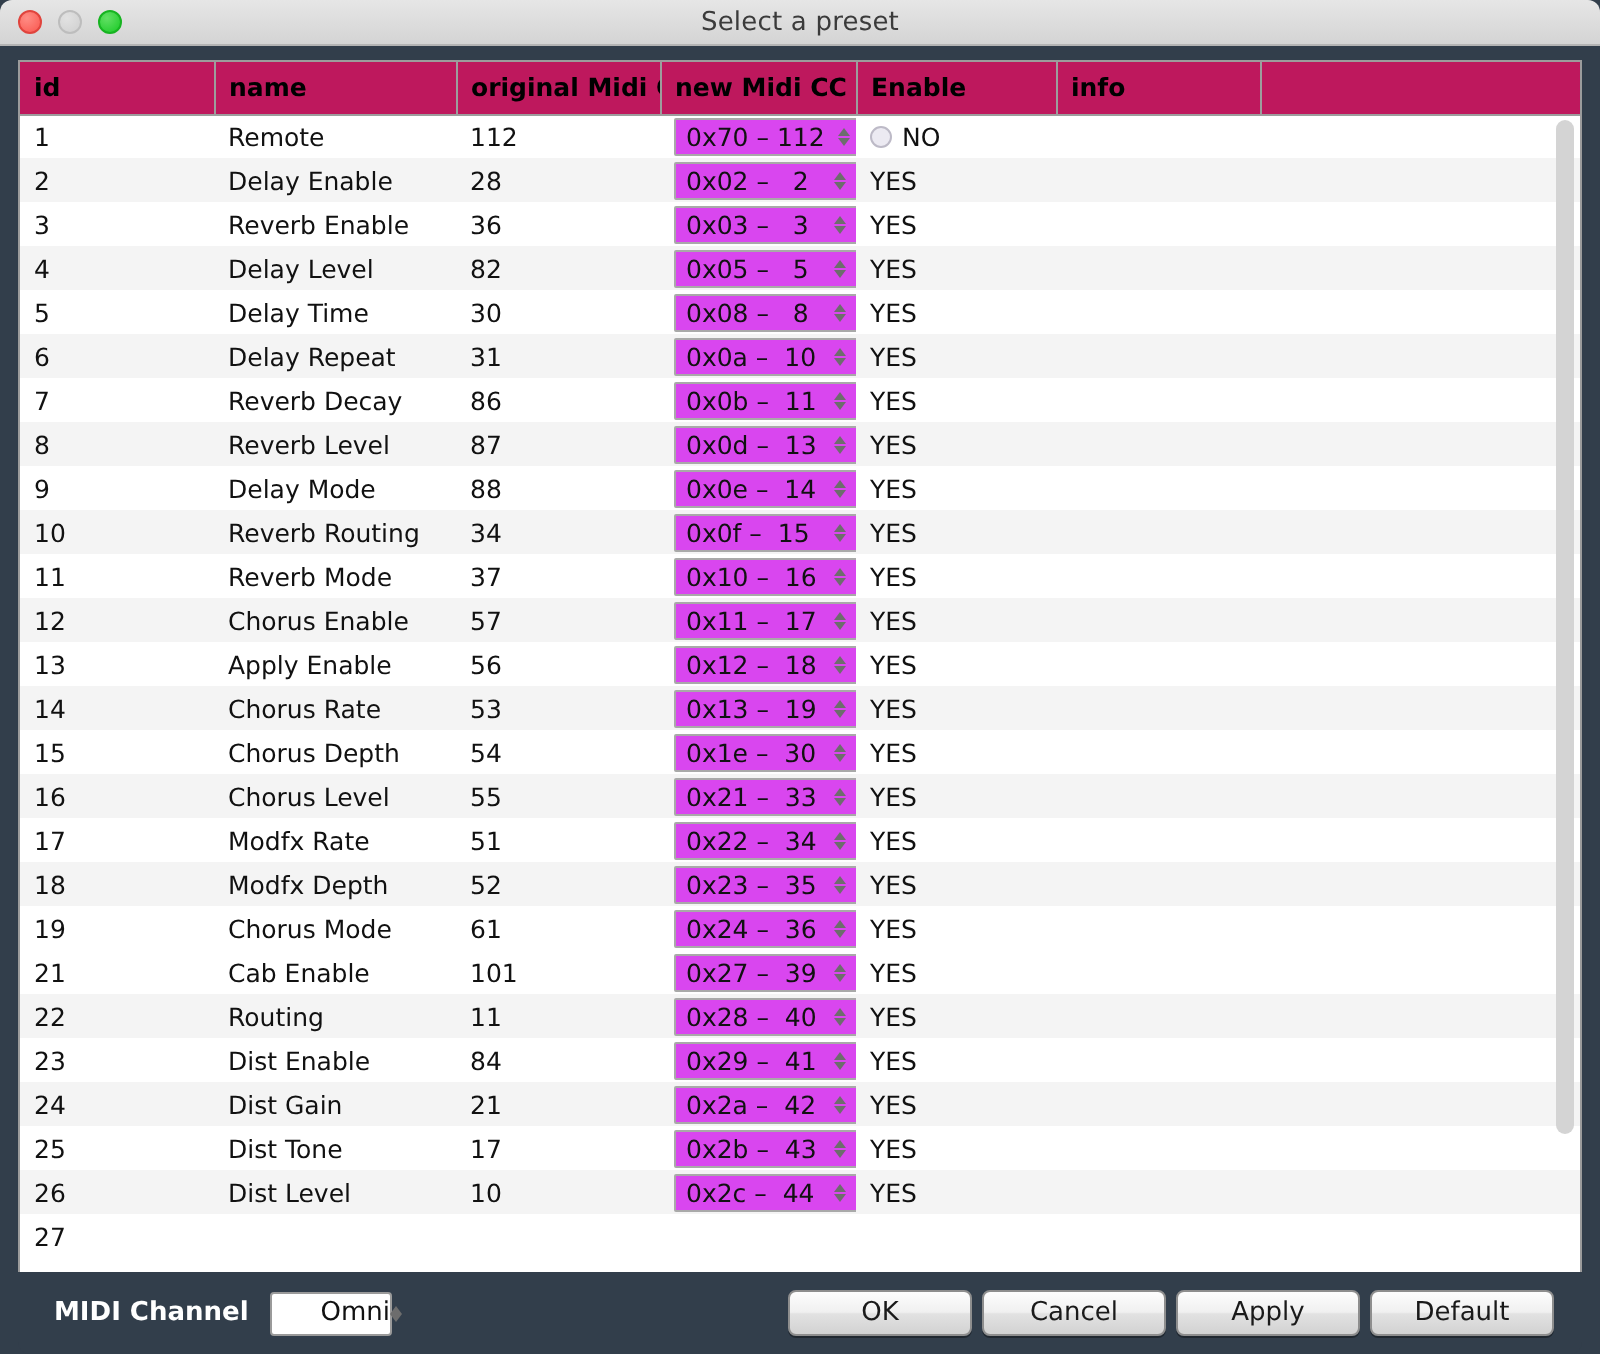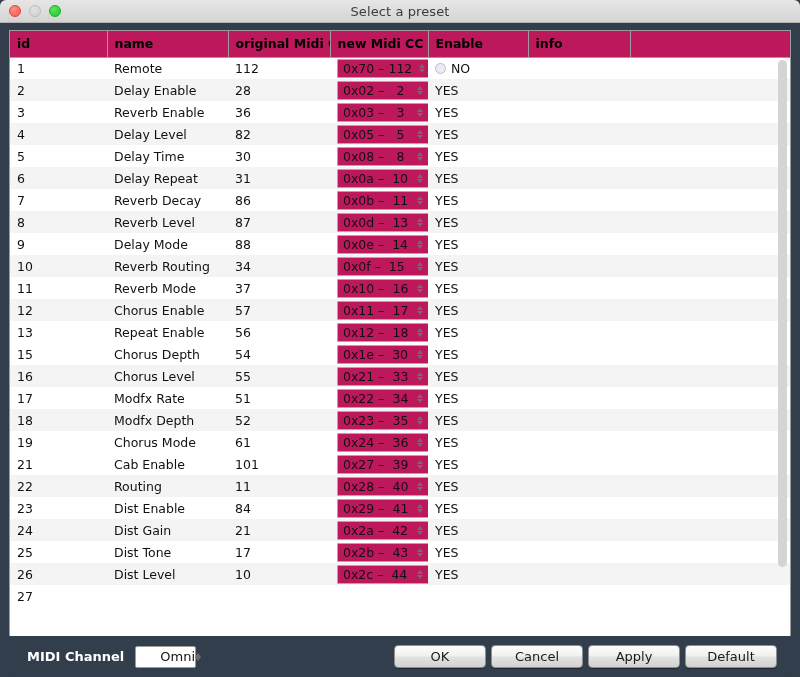--- a/index.html
+++ b/index.html
@@ -122,21 +122,21 @@
   tbody tr.odd  td { background: #ffffff; }
   tbody tr.even td { background: #f4f4f4; }
 
   
   td.cc-cell { padding: 0 3px 0 2px; }
   .spin {
     display: flex;
     align-items: center;
     height: 19px;
     border: 1px solid #a9a9a9;
-    background: #be185d;
+    background: #d946ef;
     box-sizing: border-box;
     width: 92px;
     border-radius: 1px;
   }
   .spin .val {
     flex: 1 1 auto;
     font-size: 12.5px;
     color: #111;
     padding-left: 5px;
     padding-right: 3px;
@@ -539,25 +539,46 @@
               <td class="enable-cell">
                 <div class="enable-inner">
                   <span>YES</span>
                 </div>
               </td>
               <td></td>
               <td></td>
             </tr>
             <tr class="odd">
               <td>13</td>
-              <td>Repeat Enable</td>
+              <td>Apply Enable</td>
               <td>56</td>
               <td class="cc-cell">
                 <div class="spin">
                   <span class="val">0x12 –  18</span>
+                  <span class="arrows">
+                    <i class="up"></i>
+                    <i class="down"></i>
+                  </span>
+                </div>
+              </td>
+              <td class="enable-cell">
+                <div class="enable-inner">
+                  <span>YES</span>
+                </div>
+              </td>
+              <td></td>
+              <td></td>
+            </tr>
+            <tr class="even">
+              <td>14</td>
+              <td>Chorus Rate</td>
+              <td>53</td>
+              <td class="cc-cell">
+                <div class="spin">
+                  <span class="val">0x13 –  19</span>
                   <span class="arrows">
                     <i class="up"></i>
                     <i class="down"></i>
                   </span>
                 </div>
               </td>
               <td class="enable-cell">
                 <div class="enable-inner">
                   <span>YES</span>
                 </div>

